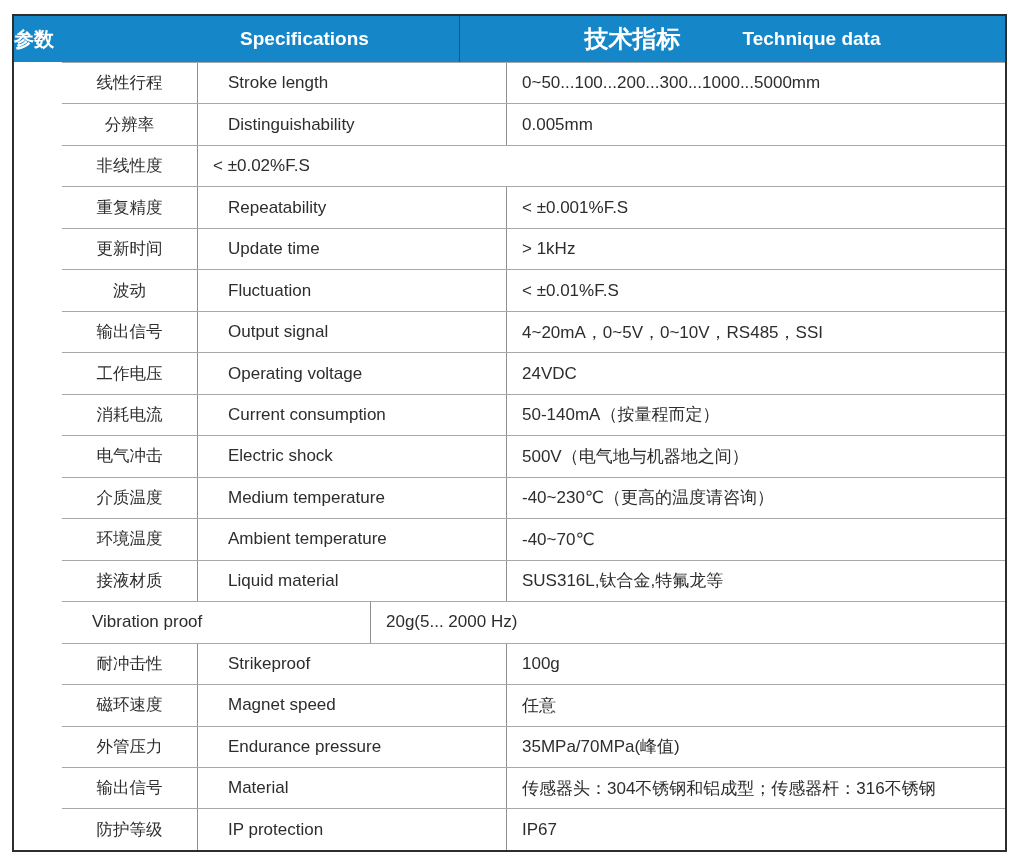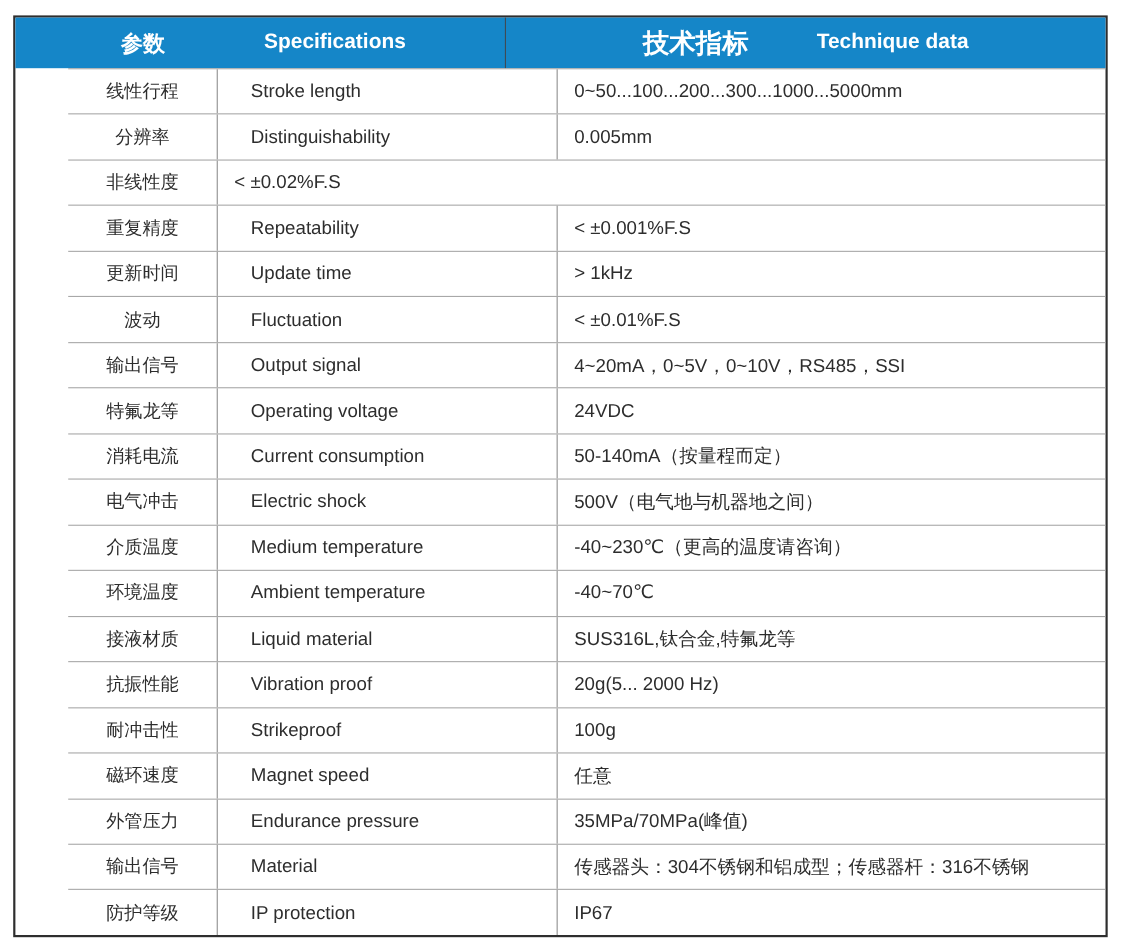--- a/index.html
+++ b/index.html
@@ -16,21 +16,21 @@
     font-family:"Liberation Sans","DejaVu Sans",sans-serif;color:var(--text);}
   .spec-table{
     position:absolute;left:12px;top:14px;width:995px;height:838px;
     border:2px solid var(--outer_border);
     display:flex;flex-direction:column;background:#FFFFFF;
   }
   .table-header{
     height:46px;flex:0 0 46px;background:var(--header_bg);color:var(--header_text);
     display:flex;align-items:center;font-weight:bold;font-size:19px;
   }
-  .h-c1{width:136px;text-align:right;font-size:20px;}
+  .h-c1{width:136px;text-align:left;font-size:20px;}
   .h-c2{width:309px;text-align:center;}
   .h-c3{flex:1;display:flex;align-items:center;justify-content:center;gap:62px;
     border-left:1px solid var(--header_divider);height:100%;}
   .h-c3 .cn{font-size:24px;}
   .table-body{flex:1;display:flex;flex-direction:column;margin-left:48px;}
   .row{flex:1;display:flex;border-top:1px solid var(--row_line);align-items:stretch;}
   .cell{display:flex;align-items:center;font-size:17px;}
   .c1{width:136px;justify-content:center;border-right:1px solid var(--col_line);
     font-size:16.5px;padding:0 4px;}
   .c2{width:309px;padding-left:30px;border-right:1px solid var(--col_line);}
@@ -84,21 +84,21 @@
     <div class="cell c3">&lt; ±0.01%F.S</div>
   </div>
 
   <div class="row">
     <div class="cell c1">输出信号</div>
     <div class="cell c2">Output signal</div>
     <div class="cell c3">4~20mA，0~5V，0~10V，RS485，SSI</div>
   </div>
 
   <div class="row">
-    <div class="cell c1">特氟龙等</div>
+    <div class="cell c1">工作电压</div>
     <div class="cell c2">Operating voltage</div>
     <div class="cell c3">24VDC</div>
   </div>
 
   <div class="row">
     <div class="cell c1">消耗电流</div>
     <div class="cell c2">Current consumption</div>
     <div class="cell c3">50-140mA（按量程而定）</div>
   </div>
 
@@ -120,21 +120,20 @@
     <div class="cell c3">-40~70℃</div>
   </div>
 
   <div class="row">
     <div class="cell c1">接液材质</div>
     <div class="cell c2">Liquid material</div>
     <div class="cell c3">SUS316L,钛合金,特氟龙等</div>
   </div>
 
   <div class="row">
-    <div class="cell c1">抗振性能</div>
     <div class="cell c2">Vibration proof</div>
     <div class="cell c3">20g(5... 2000 Hz)</div>
   </div>
 
   <div class="row">
     <div class="cell c1">耐冲击性</div>
     <div class="cell c2">Strikeproof</div>
     <div class="cell c3">100g</div>
   </div>
 

